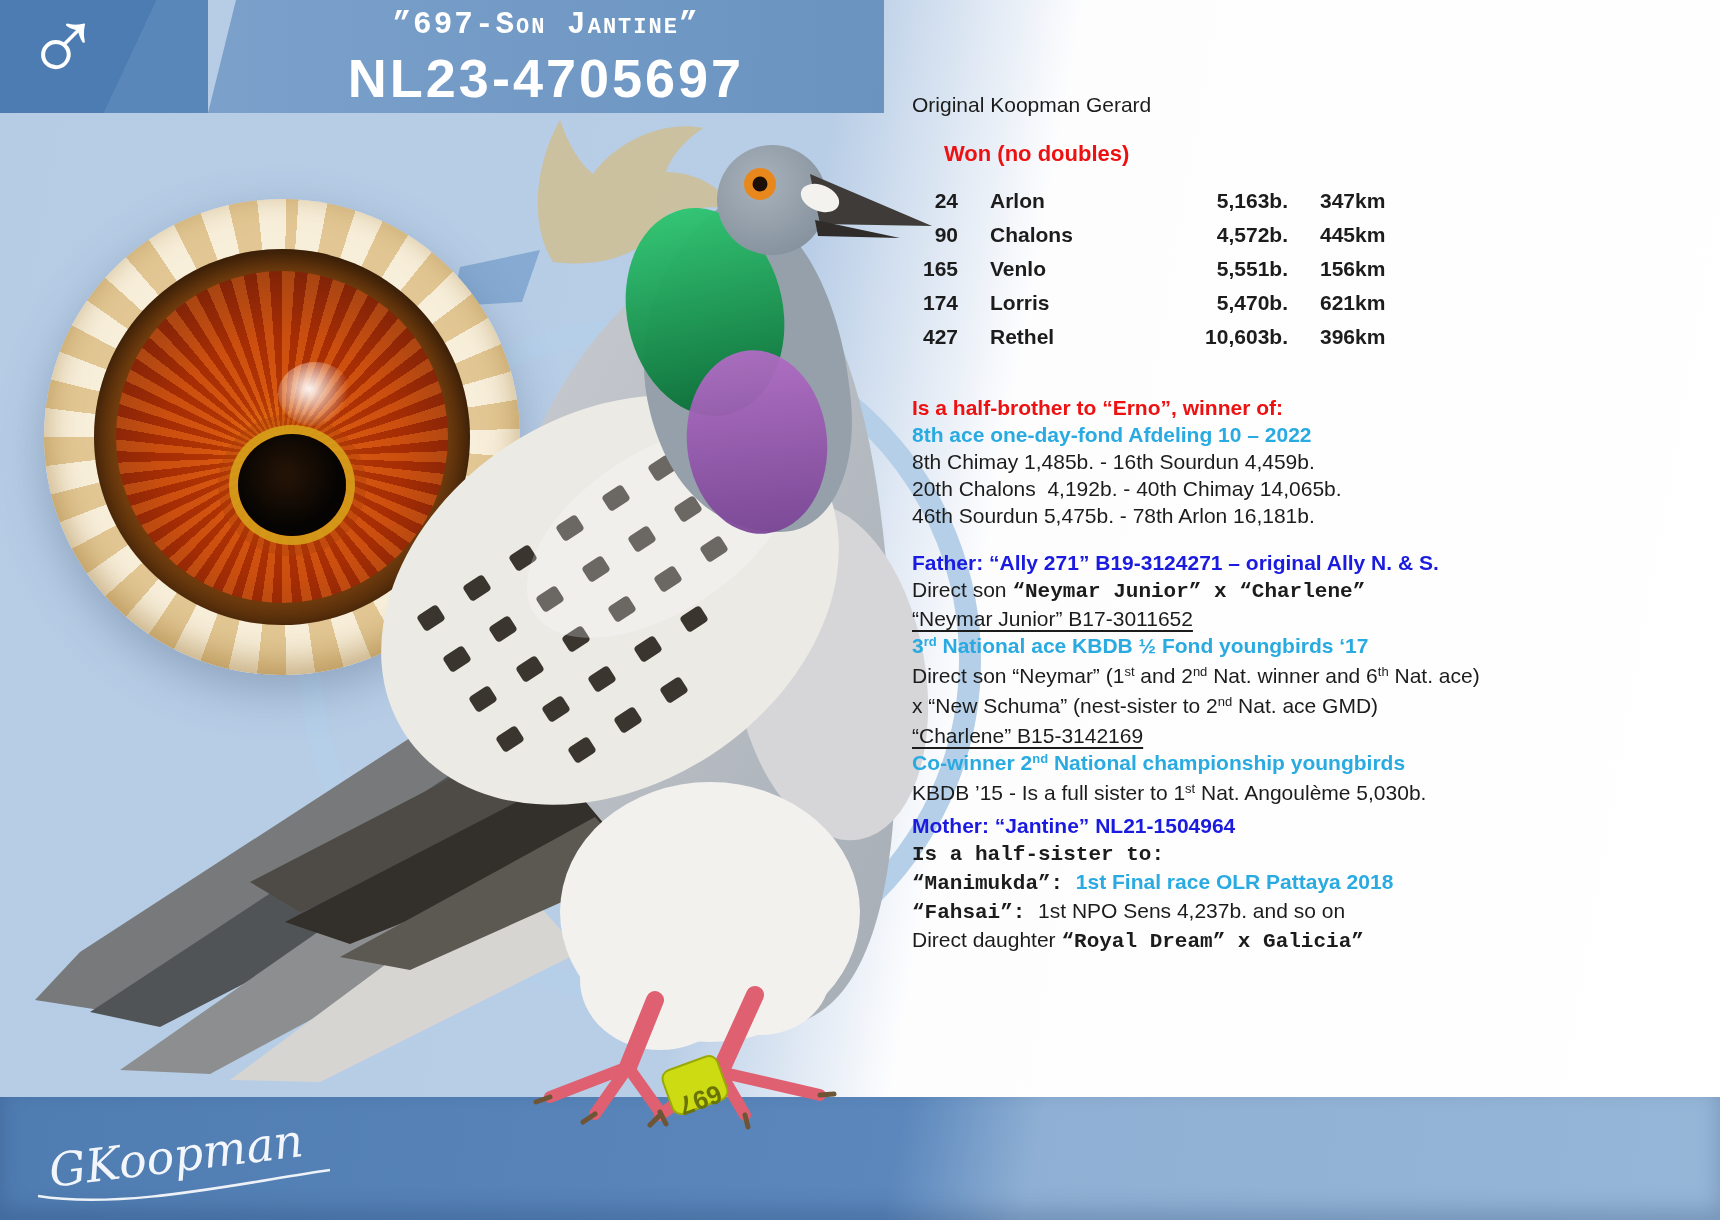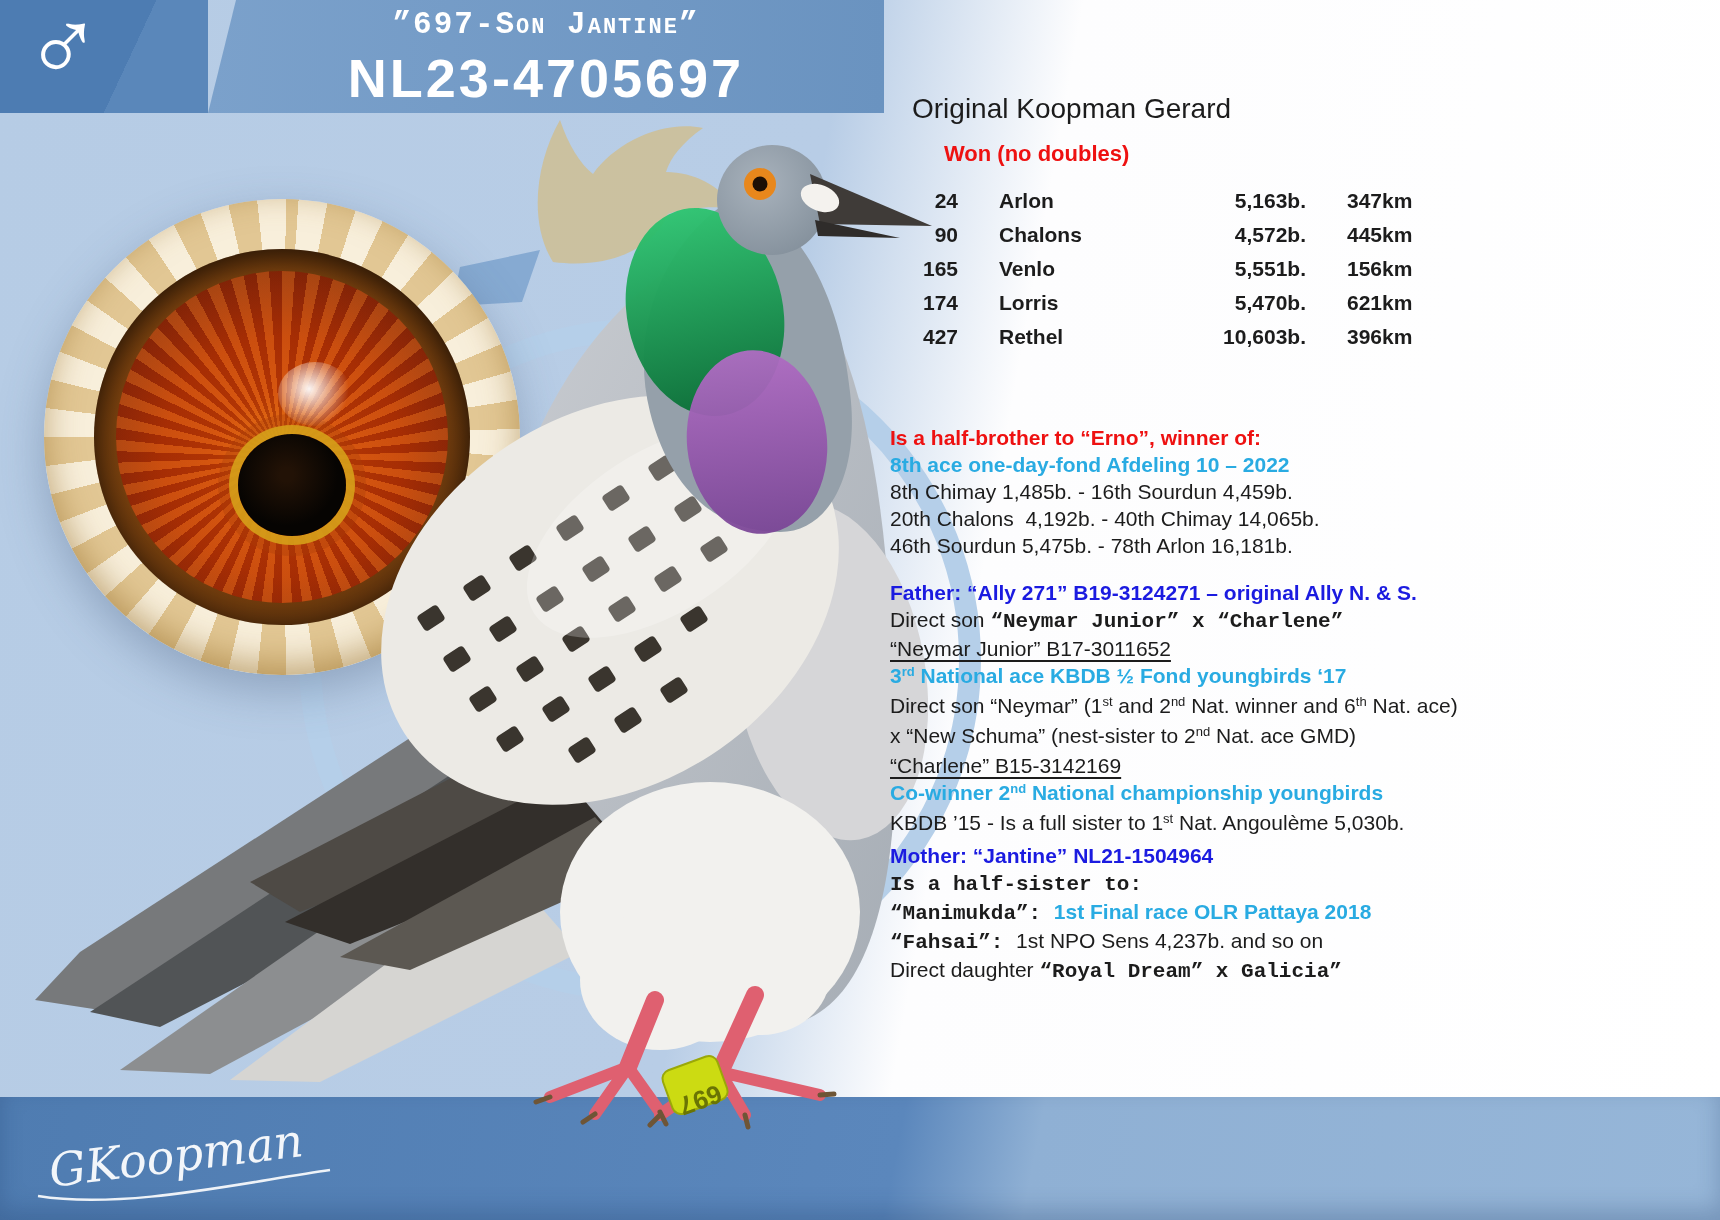--- a/index.html
+++ b/index.html
@@ -38,26 +38,26 @@
      box-shadow:0 0 0 9px rgba(214,160,26,.9),0 0 0 20px rgba(170,60,8,.35);}
   .eye-hl{width:74px;height:64px;left:57%;top:41%;transform:translate(-50%,-50%);
      background:radial-gradient(circle at 42% 42%,rgba(255,255,255,.95),rgba(255,255,255,0) 70%);}
   
   .strip{position:absolute;left:0;top:1097px;width:1720px;height:123px;z-index:3;
          background:linear-gradient(101deg,#4f7cb1 0%,#5b87bc 52%,#8fb0d4 60%,#96b6d8 100%);
          box-shadow:inset 0 -10px 22px rgba(25,50,95,.25);}
   .sig{position:absolute;left:30px;top:1108px;z-index:7;}
   
   .rc{position:absolute;left:912px;width:790px;z-index:5;color:#1c1c1c;}
-  .owner{top:93px;font-size:28px;}
+  .owner{top:93px;font-size:21px;}
   .won{top:141px;font-size:22px;font-weight:700;color:#ee1111;margin-left:32px;}
   .races{top:184px;font-size:21px;font-weight:700;}
-  .race-row{display:grid;grid-template-columns:46px 160px 106px 120px;column-gap:41px;height:34px;align-items:center;}
+  .race-row{display:grid;grid-template-columns:46px 160px 106px 120px;column-gap:32px;height:34px;align-items:center;}
   .c-pos,.c-birds{text-align:right;}
-  .tblock{position:absolute;left:890px;width:800px;z-index:5;font-size:21px;line-height:27px;color:#1c1c1c;margin-top:30px;}
+  .tblock{position:absolute;left:912px;width:800px;z-index:5;font-size:21px;line-height:27px;color:#1c1c1c;}
   .b{font-weight:700;font-family:Liberation Mono, monospace;}
   .u{text-decoration:underline;text-underline-offset:4px;text-decoration-thickness:2px;}
   .red{color:#ee1111;font-weight:700;}
   .cyan{color:#29abe2;font-weight:700;}
   .blue{color:#1b1be0;font-weight:700;}
   .sup{font-size:13px;position:relative;top:-7px;text-align:right;}
 </style>
 </head>
 <body>
 

